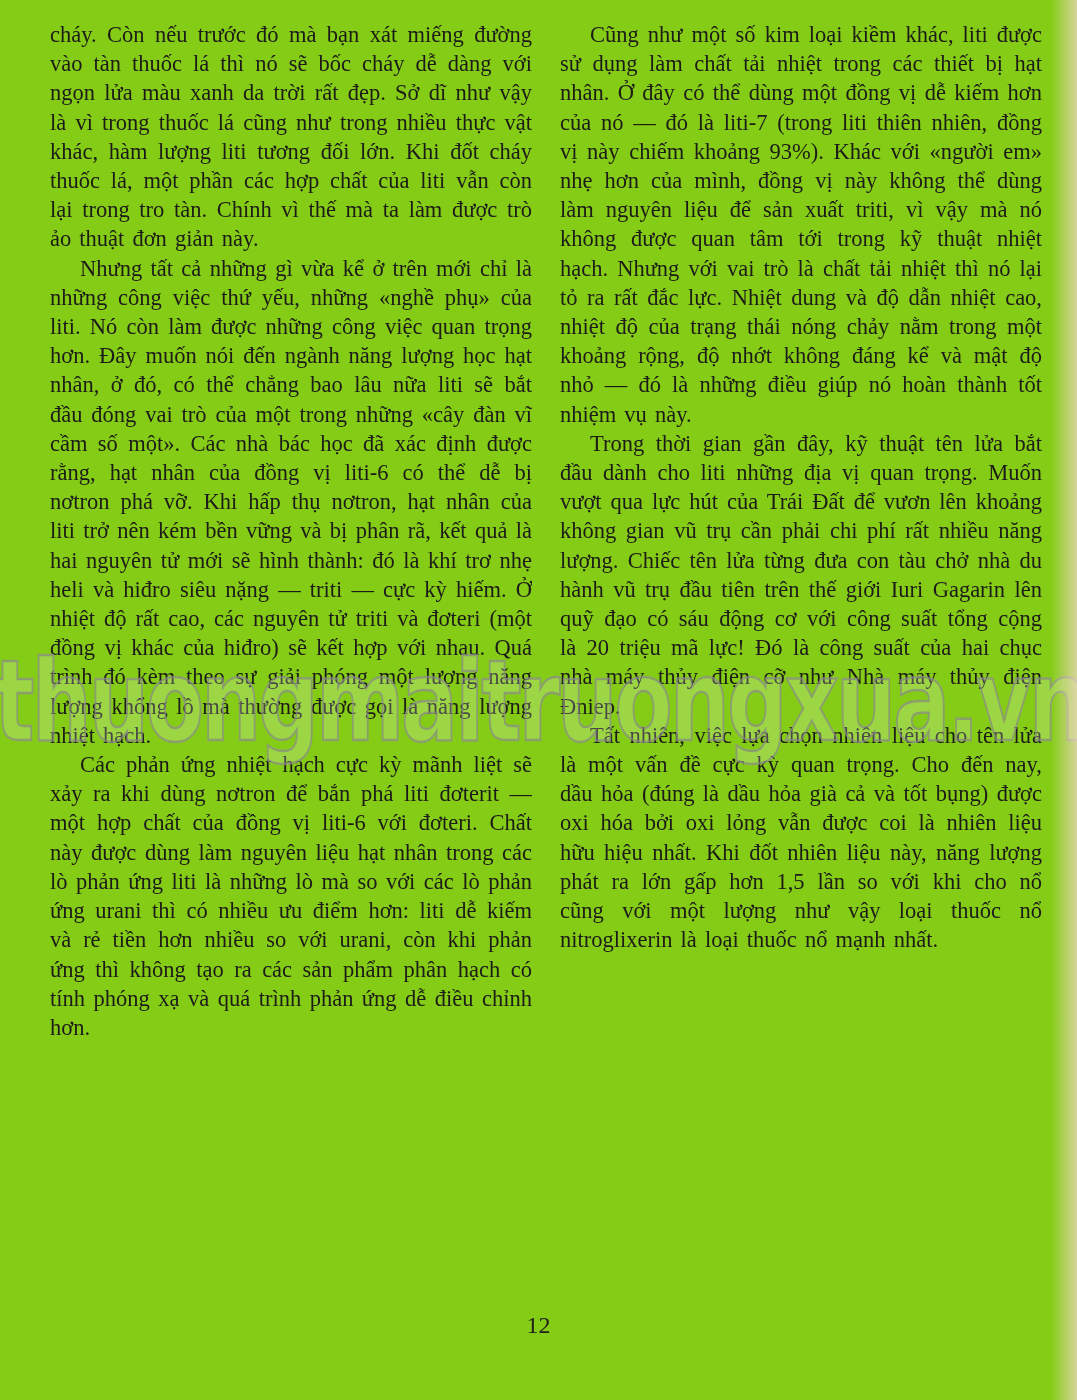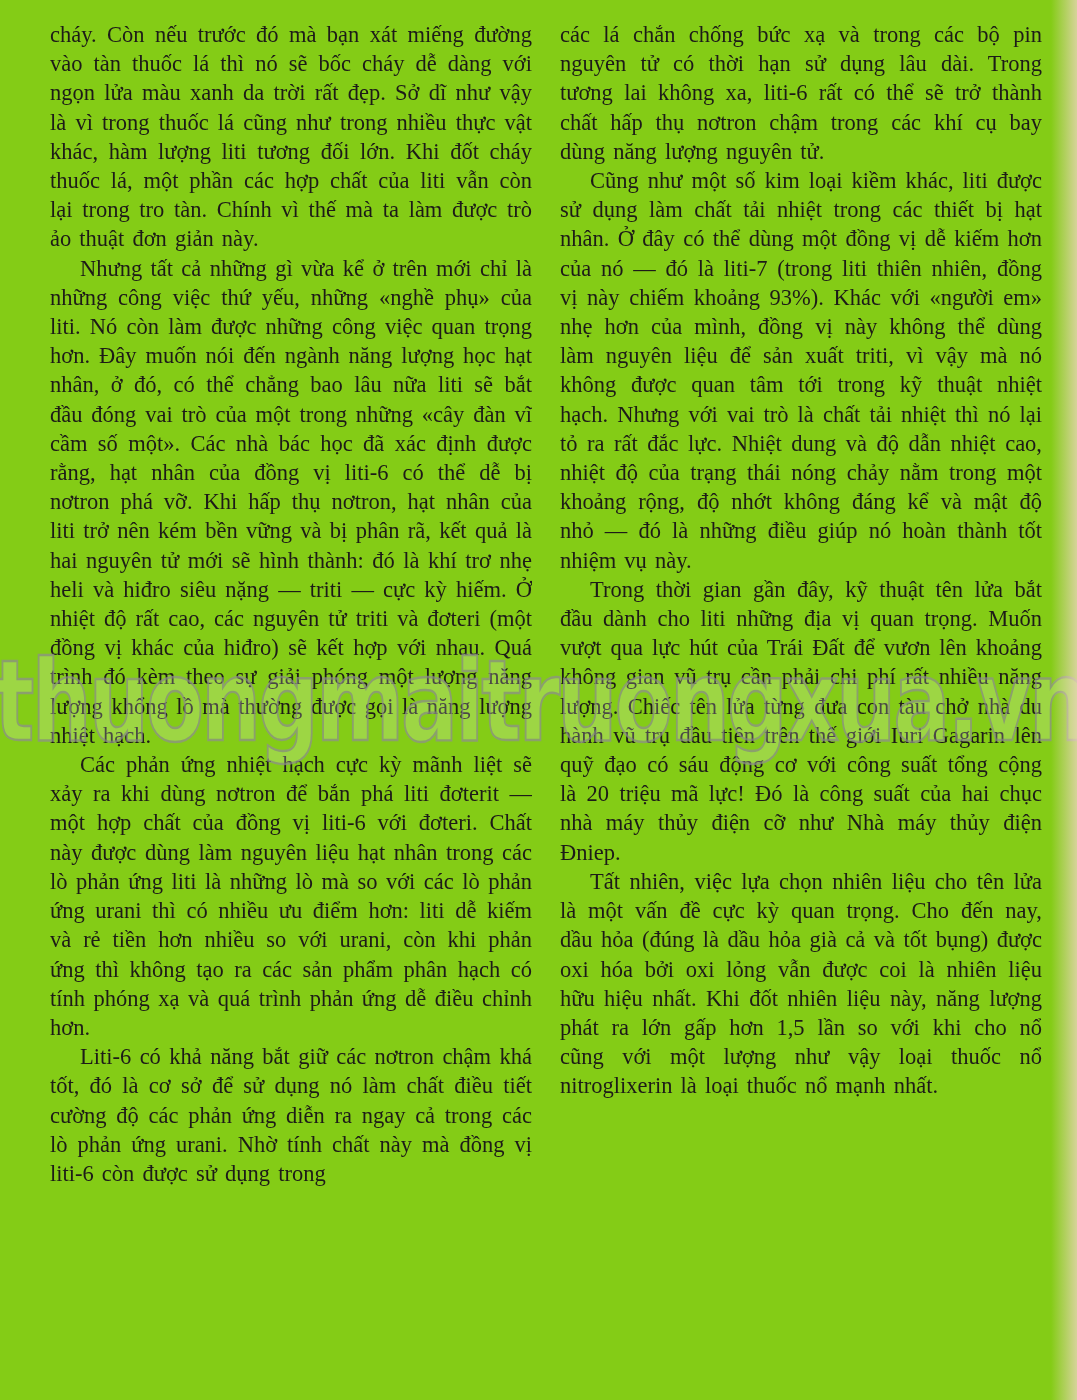--- a/index.html
+++ b/index.html
@@ -69,29 +69,28 @@
 </head>
 <body>
 
 <div class="page">
 
   <div class="columns">
     <div class="col" id="col-left">
         <p>cháy. Còn nếu trước đó mà bạn xát miếng đường vào tàn thuốc lá thì nó sẽ bốc cháy dễ dàng với ngọn lửa màu xanh da trời rất đẹp. Sở dĩ như vậy là vì trong thuốc lá cũng như trong nhiều thực vật khác, hàm lượng liti tương đối lớn. Khi đốt cháy thuốc lá, một phần các hợp chất của liti vẫn còn lại trong tro tàn. Chính vì thế mà ta làm được trò ảo thuật đơn giản này.</p>
         <p class="indent">Nhưng tất cả những gì vừa kể ở trên mới chỉ là những công việc thứ yếu, những «nghề phụ» của liti. Nó còn làm được những công việc quan trọng hơn. Đây muốn nói đến ngành năng lượng học hạt nhân, ở đó, có thể chẳng bao lâu nữa liti sẽ bắt đầu đóng vai trò của một trong những «cây đàn vĩ cầm số một». Các nhà bác học đã xác định được rằng, hạt nhân của đồng vị liti-6 có thể dễ bị nơtron phá vỡ. Khi hấp thụ nơtron, hạt nhân của liti trở nên kém bền vững và bị phân rã, kết quả là hai nguyên tử mới sẽ hình thành: đó là khí trơ nhẹ heli và hiđro siêu nặng — triti — cực kỳ hiếm. Ở nhiệt độ rất cao, các nguyên tử triti và đơteri (một đồng vị khác của hiđro) sẽ kết hợp với nhau. Quá trình đó kèm theo sự giải phóng một lượng năng lượng khổng lồ mà thường được gọi là năng lượng nhiệt hạch.</p>
         <p class="indent">Các phản ứng nhiệt hạch cực kỳ mãnh liệt sẽ xảy ra khi dùng nơtron để bắn phá liti đơterit — một hợp chất của đồng vị liti-6 với đơteri. Chất này được dùng làm nguyên liệu hạt nhân trong các lò phản ứng liti là những lò mà so với các lò phản ứng urani thì có nhiều ưu điểm hơn: liti dễ kiếm và rẻ tiền hơn nhiều so với urani, còn khi phản ứng thì không tạo ra các sản phẩm phân hạch có tính phóng xạ và quá trình phản ứng dễ điều chỉnh hơn.</p>
-        <p class="indent">Liti-6 có khả năng bắt giữ các nơtron chậm khá tốt, đó là cơ sở để sử dụng nó làm chất điều tiết cường độ các phản ứng diễn ra ngay cả trong các lò phản ứng urani. Nhờ tính chất này mà đồng vị liti-6 còn được sử dụng trong</p>
       </div>
     <div class="col" id="col-right">
-        <p>các lá chắn chống bức xạ và trong các bộ pin nguyên tử có thời hạn sử dụng lâu dài. Trong tương lai không xa, liti-6 rất có thể sẽ trở thành chất hấp thụ nơtron chậm trong các khí cụ bay dùng năng lượng nguyên tử.</p>
         <p class="indent">Cũng như một số kim loại kiềm khác, liti được sử dụng làm chất tải nhiệt trong các thiết bị hạt nhân. Ở đây có thể dùng một đồng vị dễ kiếm hơn của nó — đó là liti-7 (trong liti thiên nhiên, đồng vị này chiếm khoảng 93%). Khác với «người em» nhẹ hơn của mình, đồng vị này không thể dùng làm nguyên liệu để sản xuất triti, vì vậy mà nó không được quan tâm tới trong kỹ thuật nhiệt hạch. Nhưng với vai trò là chất tải nhiệt thì nó lại tỏ ra rất đắc lực. Nhiệt dung và độ dẫn nhiệt cao, nhiệt độ của trạng thái nóng chảy nằm trong một khoảng rộng, độ nhớt không đáng kể và mật độ nhỏ — đó là những điều giúp nó hoàn thành tốt nhiệm vụ này.</p>
         <p class="indent">Trong thời gian gần đây, kỹ thuật tên lửa bắt đầu dành cho liti những địa vị quan trọng. Muốn vượt qua lực hút của Trái Đất để vươn lên khoảng không gian vũ trụ cần phải chi phí rất nhiều năng lượng. Chiếc tên lửa từng đưa con tàu chở nhà du hành vũ trụ đầu tiên trên thế giới Iuri Gagarin lên quỹ đạo có sáu động cơ với công suất tổng cộng là 20 triệu mã lực! Đó là công suất của hai chục nhà máy thủy điện cỡ như Nhà máy thủy điện Đniep.</p>
         <p class="indent">Tất nhiên, việc lựa chọn nhiên liệu cho tên lửa là một vấn đề cực kỳ quan trọng. Cho đến nay, dầu hỏa (đúng là dầu hỏa già cả và tốt bụng) được oxi hóa bởi oxi lỏng vẫn được coi là nhiên liệu hữu hiệu nhất. Khi đốt nhiên liệu này, năng lượng phát ra lớn gấp hơn 1,5 lần so với khi cho nổ cũng với một lượng như vậy loại thuốc nổ nitroglixerin là loại thuốc nổ mạnh nhất.</p>
       </div>
   </div>
 
   <svg class="watermark-svg" viewBox="0 0 1077 160" xmlns="http://www.w3.org/2000/svg">
     <text x="-6" y="112" textLength="1092" lengthAdjust="spacingAndGlyphs" font-family="DejaVu Sans, sans-serif" font-weight="bold" font-size="112" letter-spacing="-4" fill="rgba(255,255,255,0.28)" stroke="#8f8f8f" stroke-width="2.4" opacity="0.72">thuongmaitruongxua.vn</text>
   </svg>
 
+  <div class="page-number">12</div>
 
   <div class="edge-tint"></div>
 </div>
 
 </body></html>

